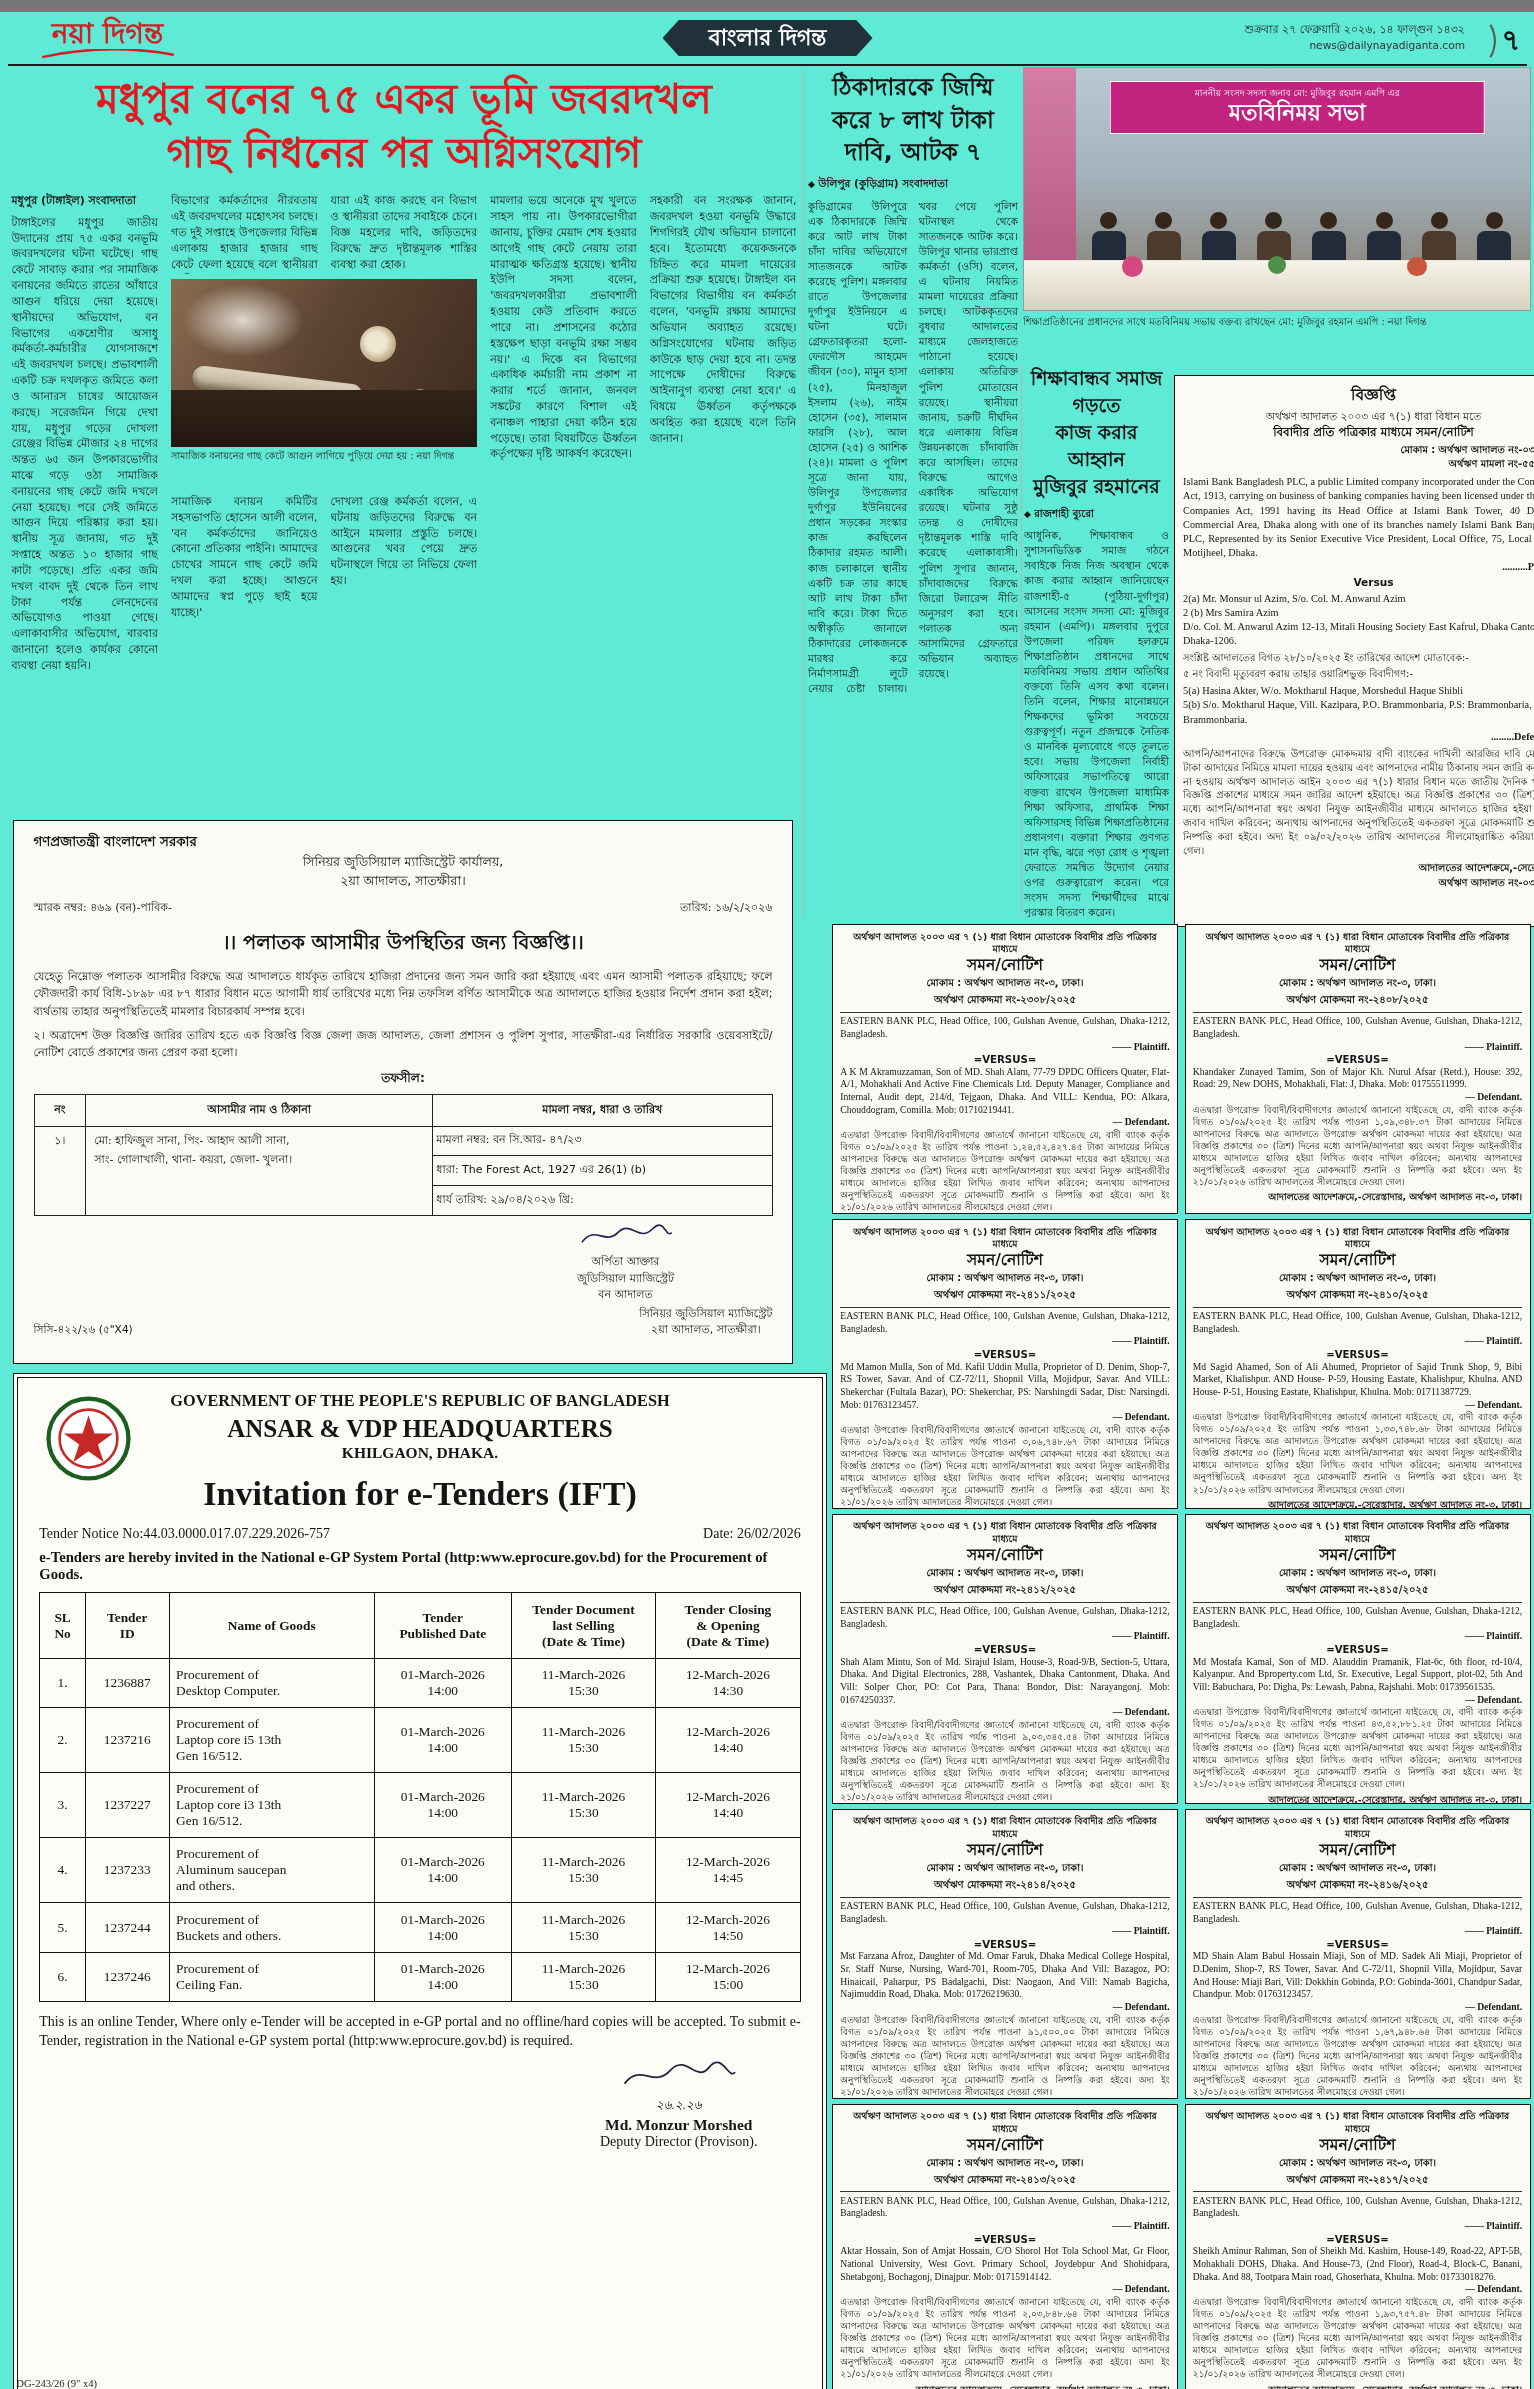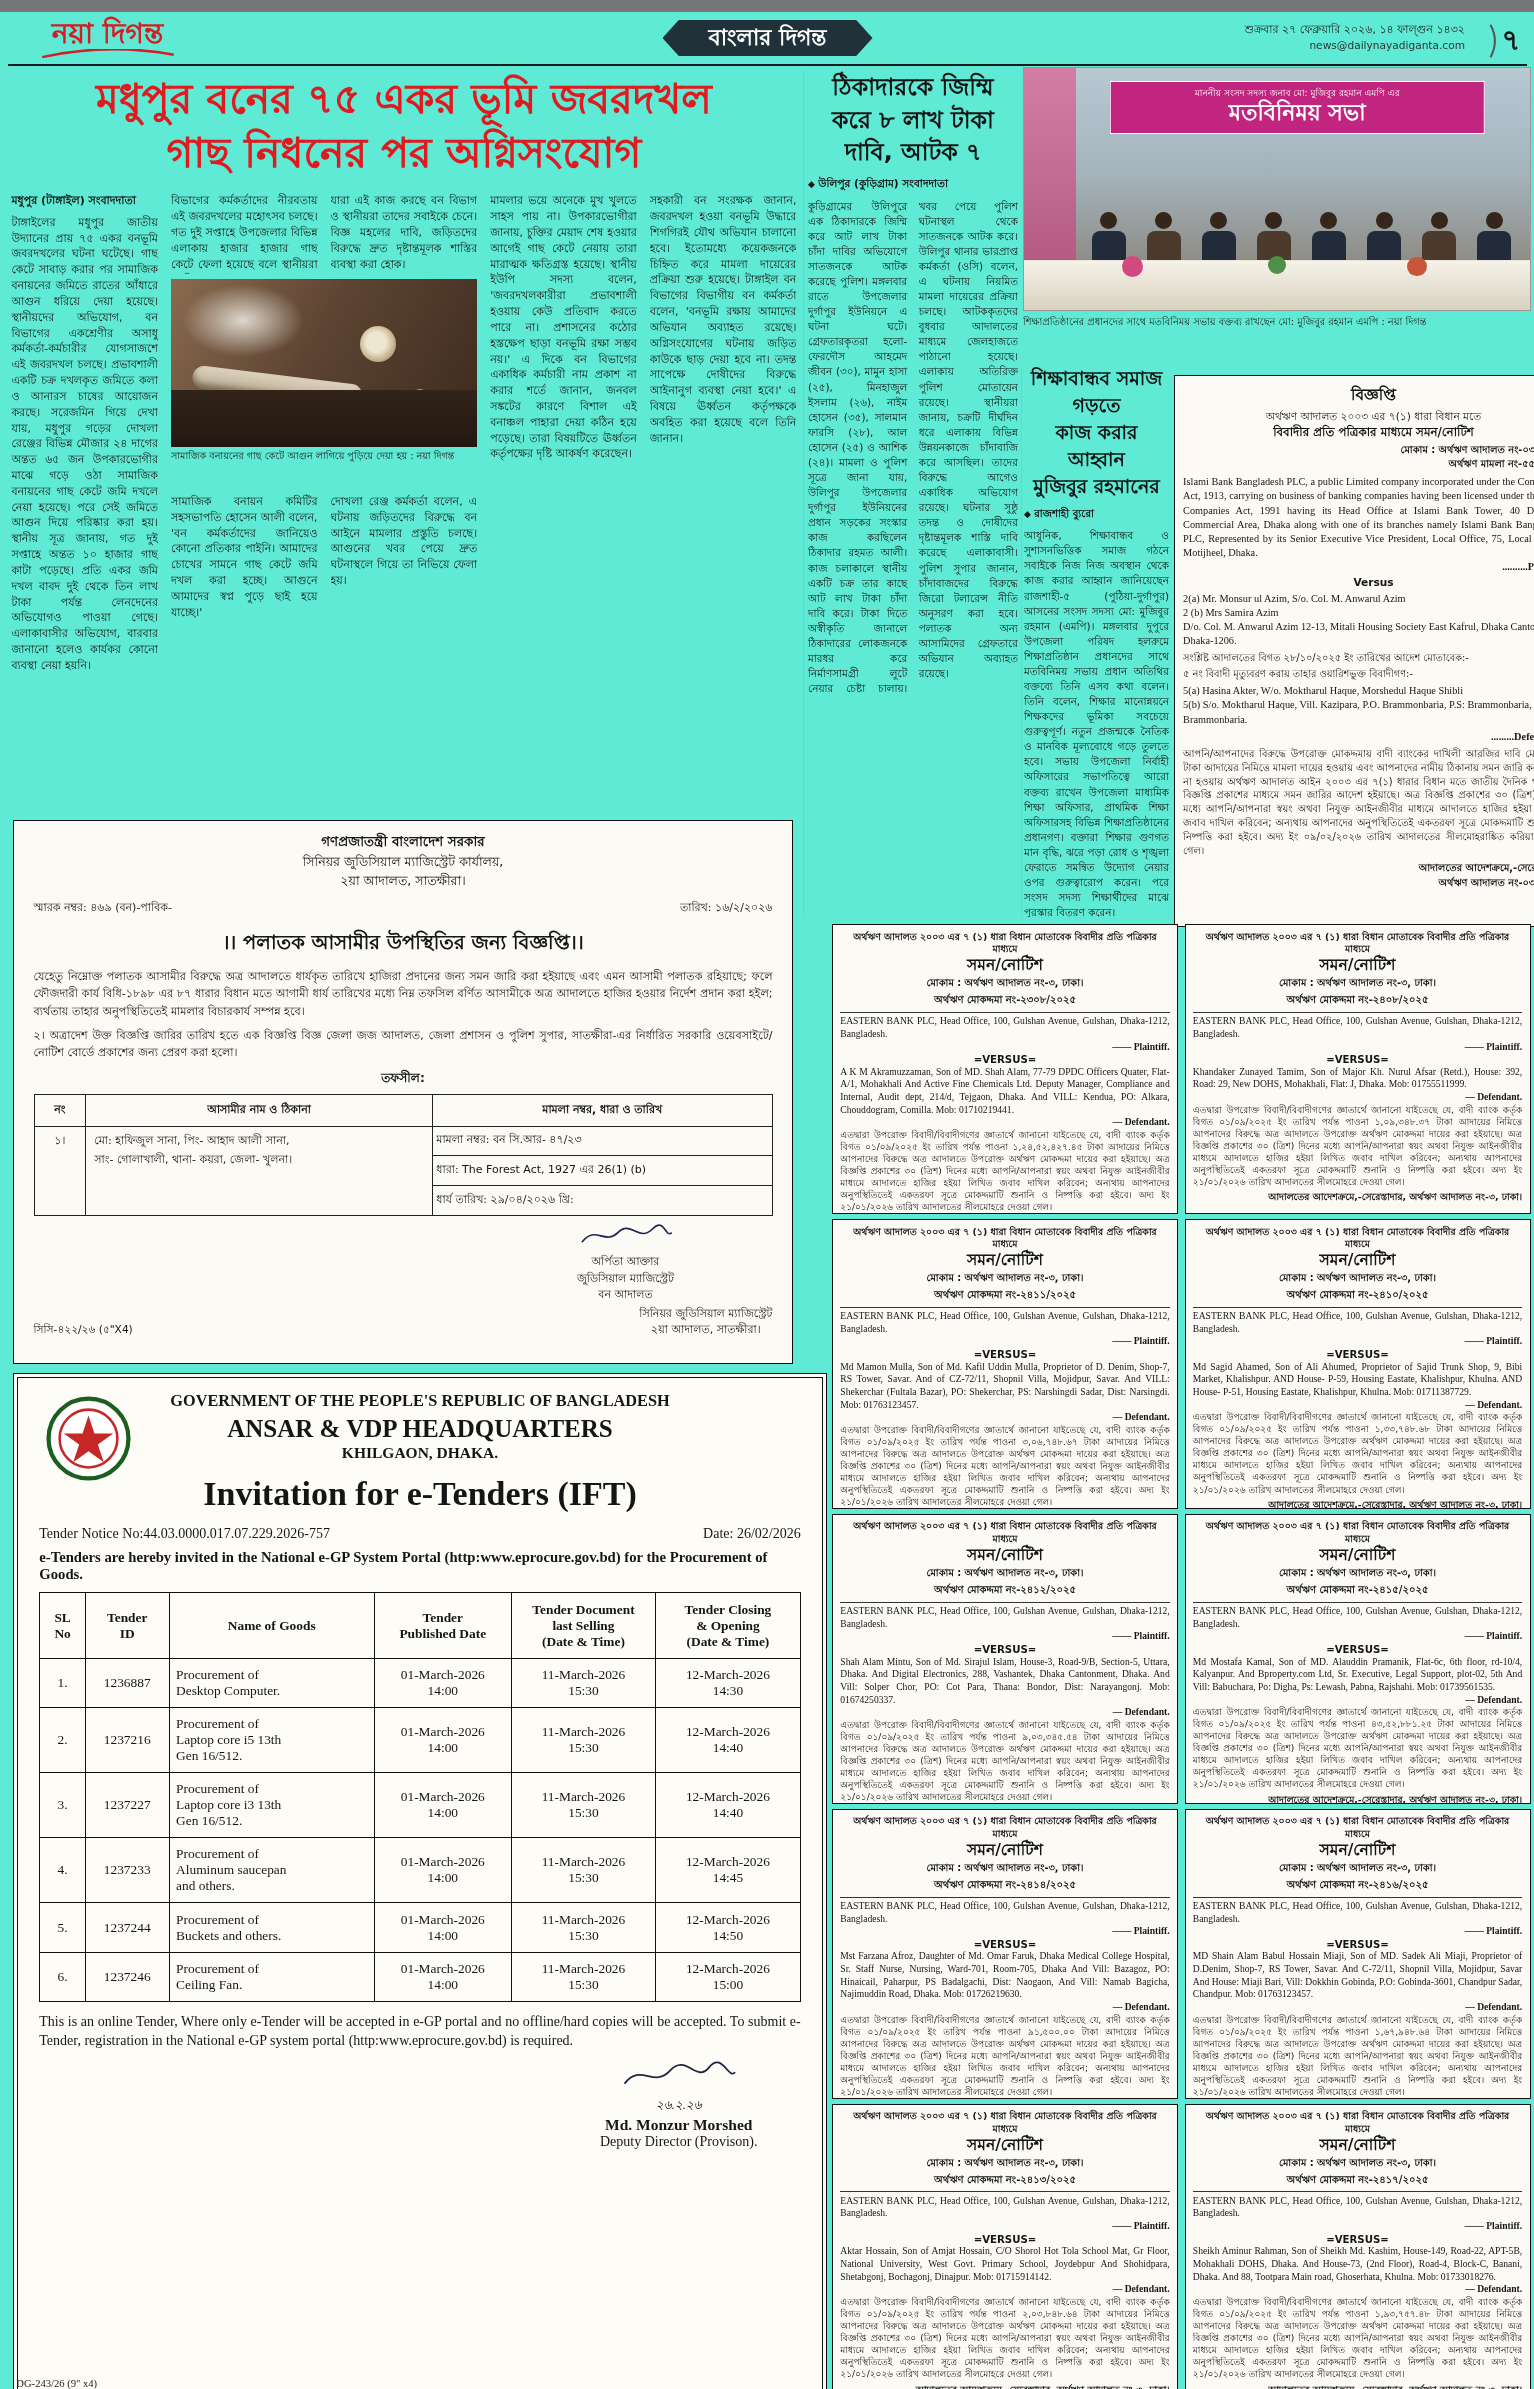--- a/index.html
+++ b/index.html
@@ -109,21 +109,21 @@
   .s-case { font-size:10px; font-weight:bold; text-align:center; border-bottom:0.8px solid #333; padding-bottom:2.4px; margin-bottom:2.4px; }
   .s-pl, .s-def { font-size:9.6px; line-height:1.32; font-family:"Liberation Serif","DejaVu Serif",serif; }
   .s-tag { display:block; text-align:right; font-weight:bold; font-family:"Liberation Serif","DejaVu Serif",serif; font-size:9.6px; }
   .s-vs { text-align:center; font-weight:bold; font-size:10.2px; margin:0.8px 0; }
   .s-body { font-size:9px; line-height:1.34; margin-top:1.6px; }
   .s-order { font-size:9.3px; font-weight:bold; text-align:right; margin-top:2.4px; }
 
   
   .satkhira { position:absolute; left:13px; top:808px; width:780px; height:544px; border:1.6px solid #111;
               background:#fcfaf4; padding:11.4px 19.5px; overflow:hidden; }
-  .sk-gov { text-align:center; font-size:13.4px; font-weight:bold; line-height:1.55; }
+  .sk-gov { font-size:13.4px; font-weight:bold; line-height:1.55; }
   .sk-gov2 { text-align:center; font-size:12.6px; line-height:1.5; }
   .sk-memo-row { display:flex; justify-content:space-between; font-size:11px; margin-top:8.1px; }
   .sk-title { text-align:center; font-weight:bold; font-size:19.5px; margin:9.8px 0 8.1px 0; }
   .sk-para { font-size:11.2px; line-height:1.55; }
   .sk-tafsil { text-align:center; font-weight:bold; font-size:12.2px; margin:8.1px 0 4.9px 0; }
   .sk-table { width:100%; border-collapse:collapse; font-size:11px; }
   .sk-table th, .sk-table td { border:0.8px solid #222; padding:5.7px 8.1px; vertical-align:top; text-align:center; }
   .sk-table td.nm { text-align:left; }
   .case-line { padding:4.9px 3.3px; text-align:left; }
   .case-line + .case-line { border-top:0.8px solid #222; }

